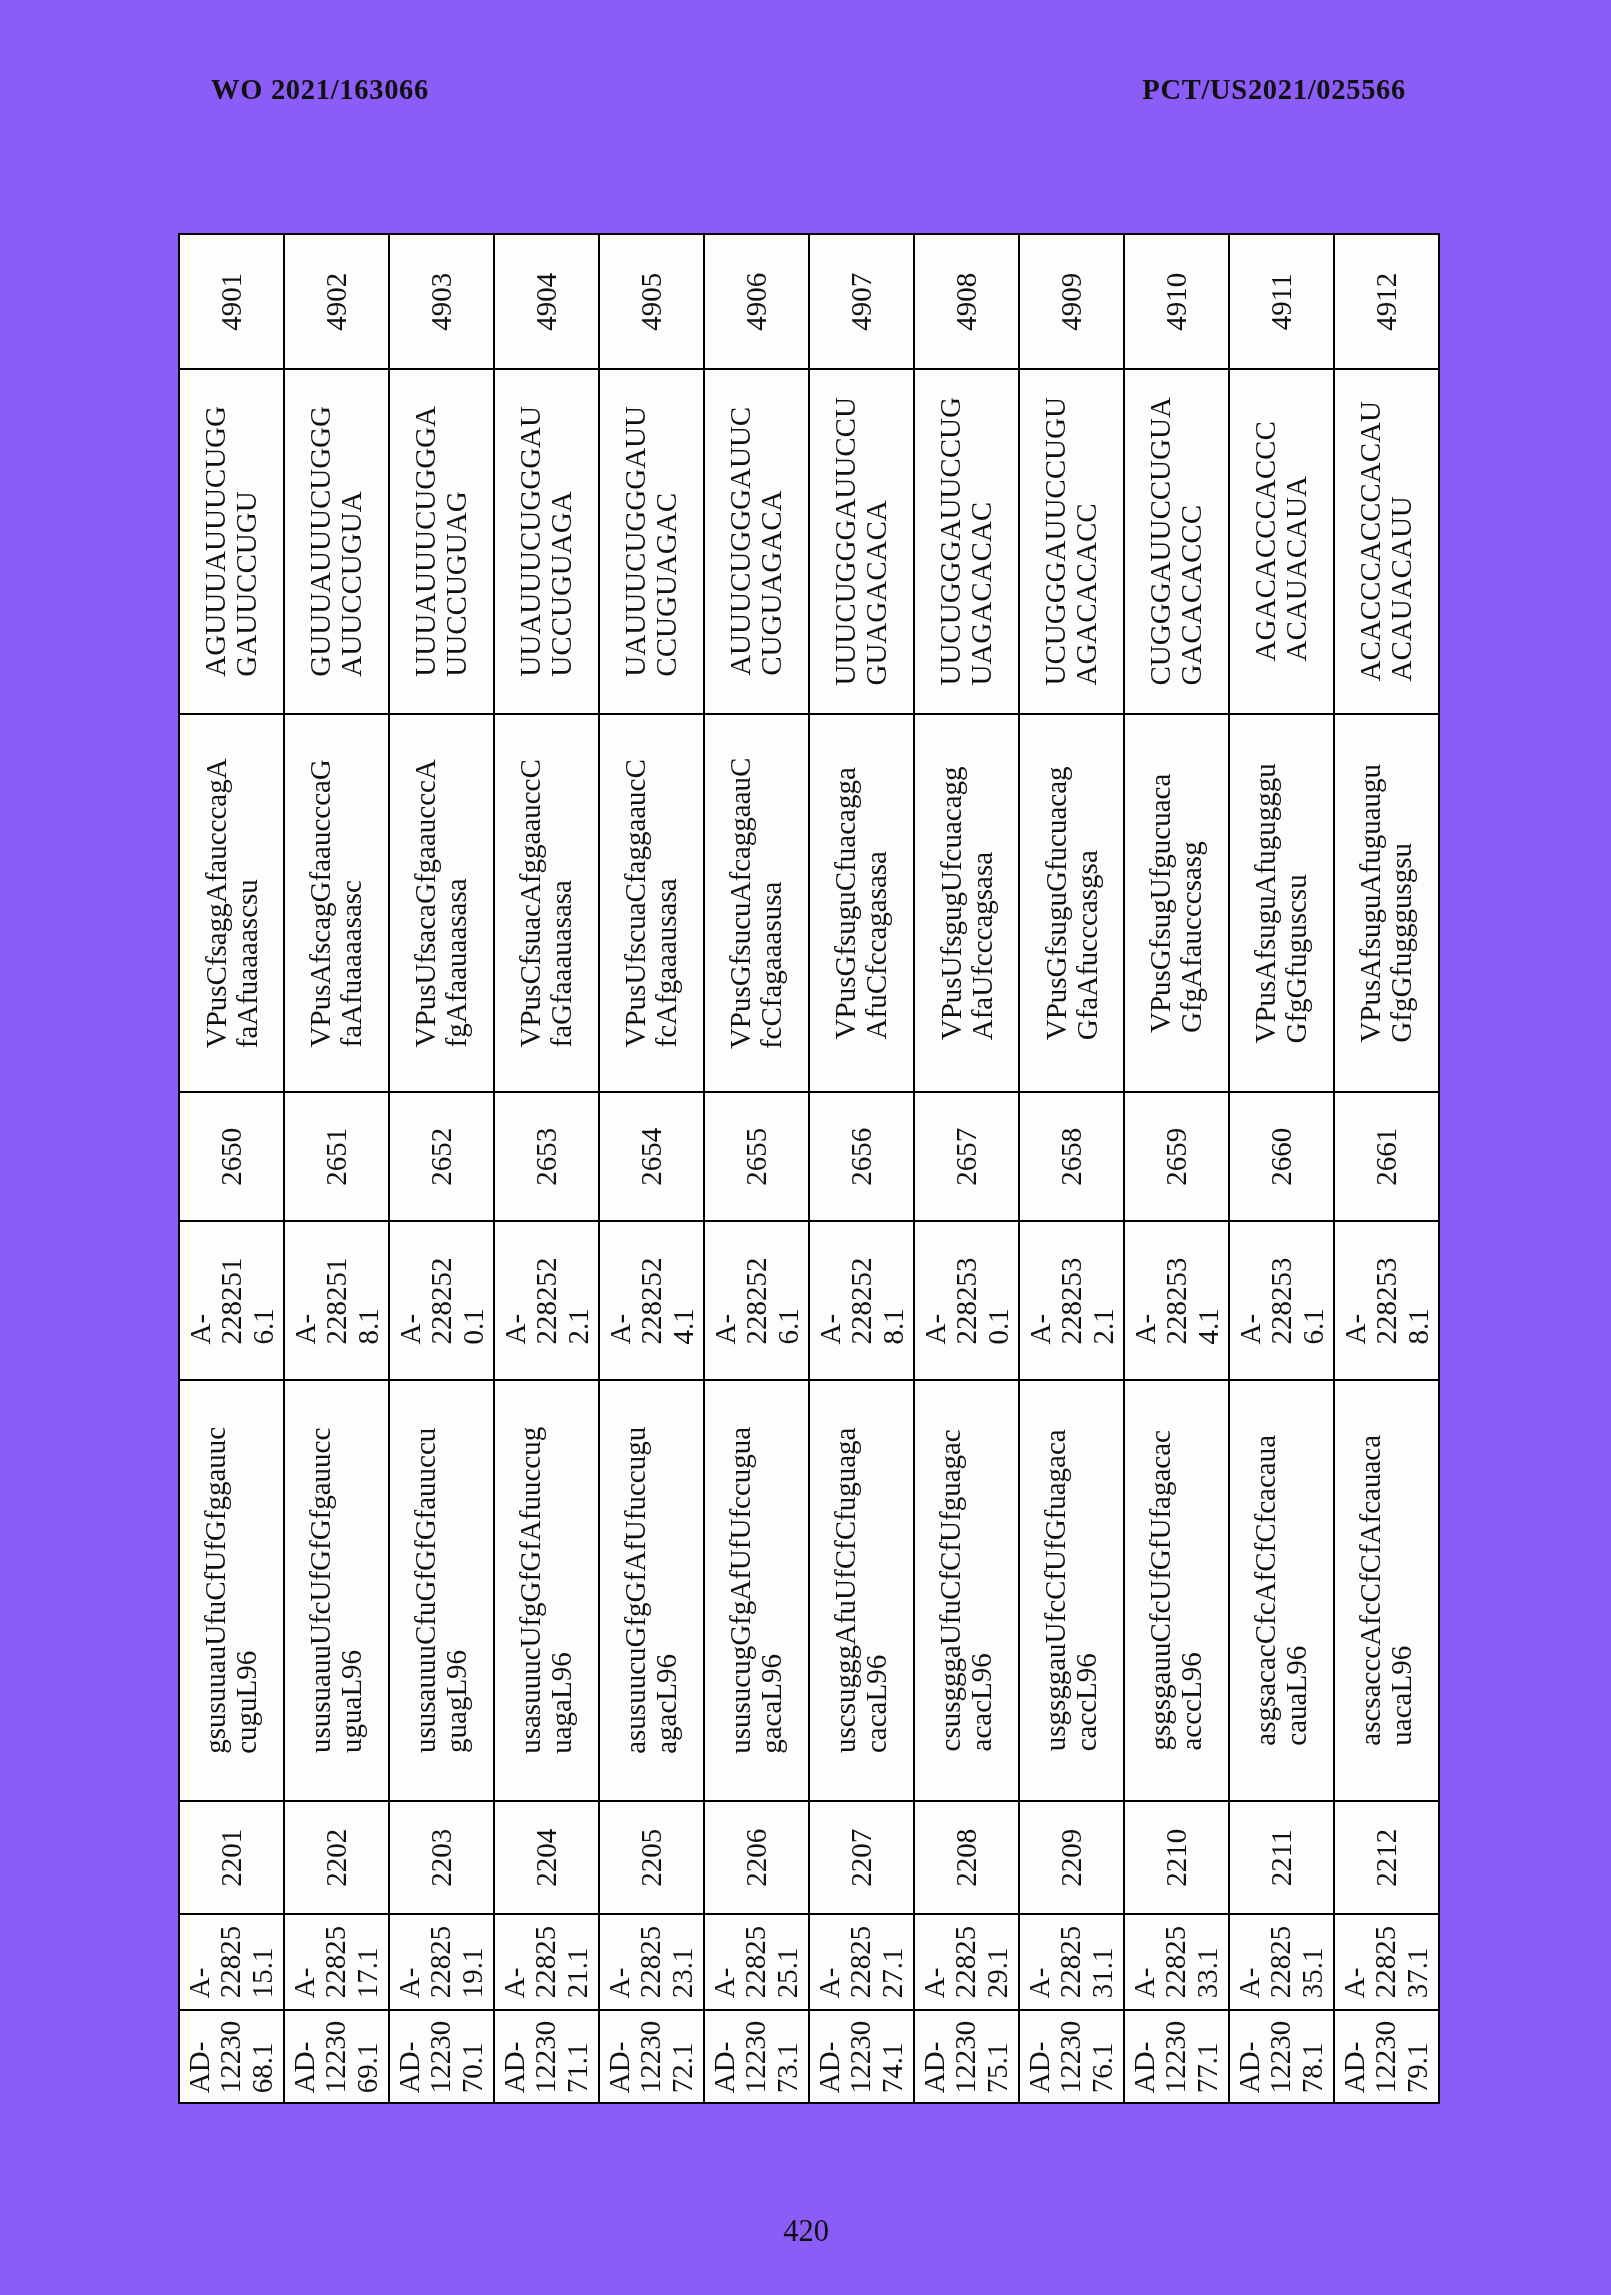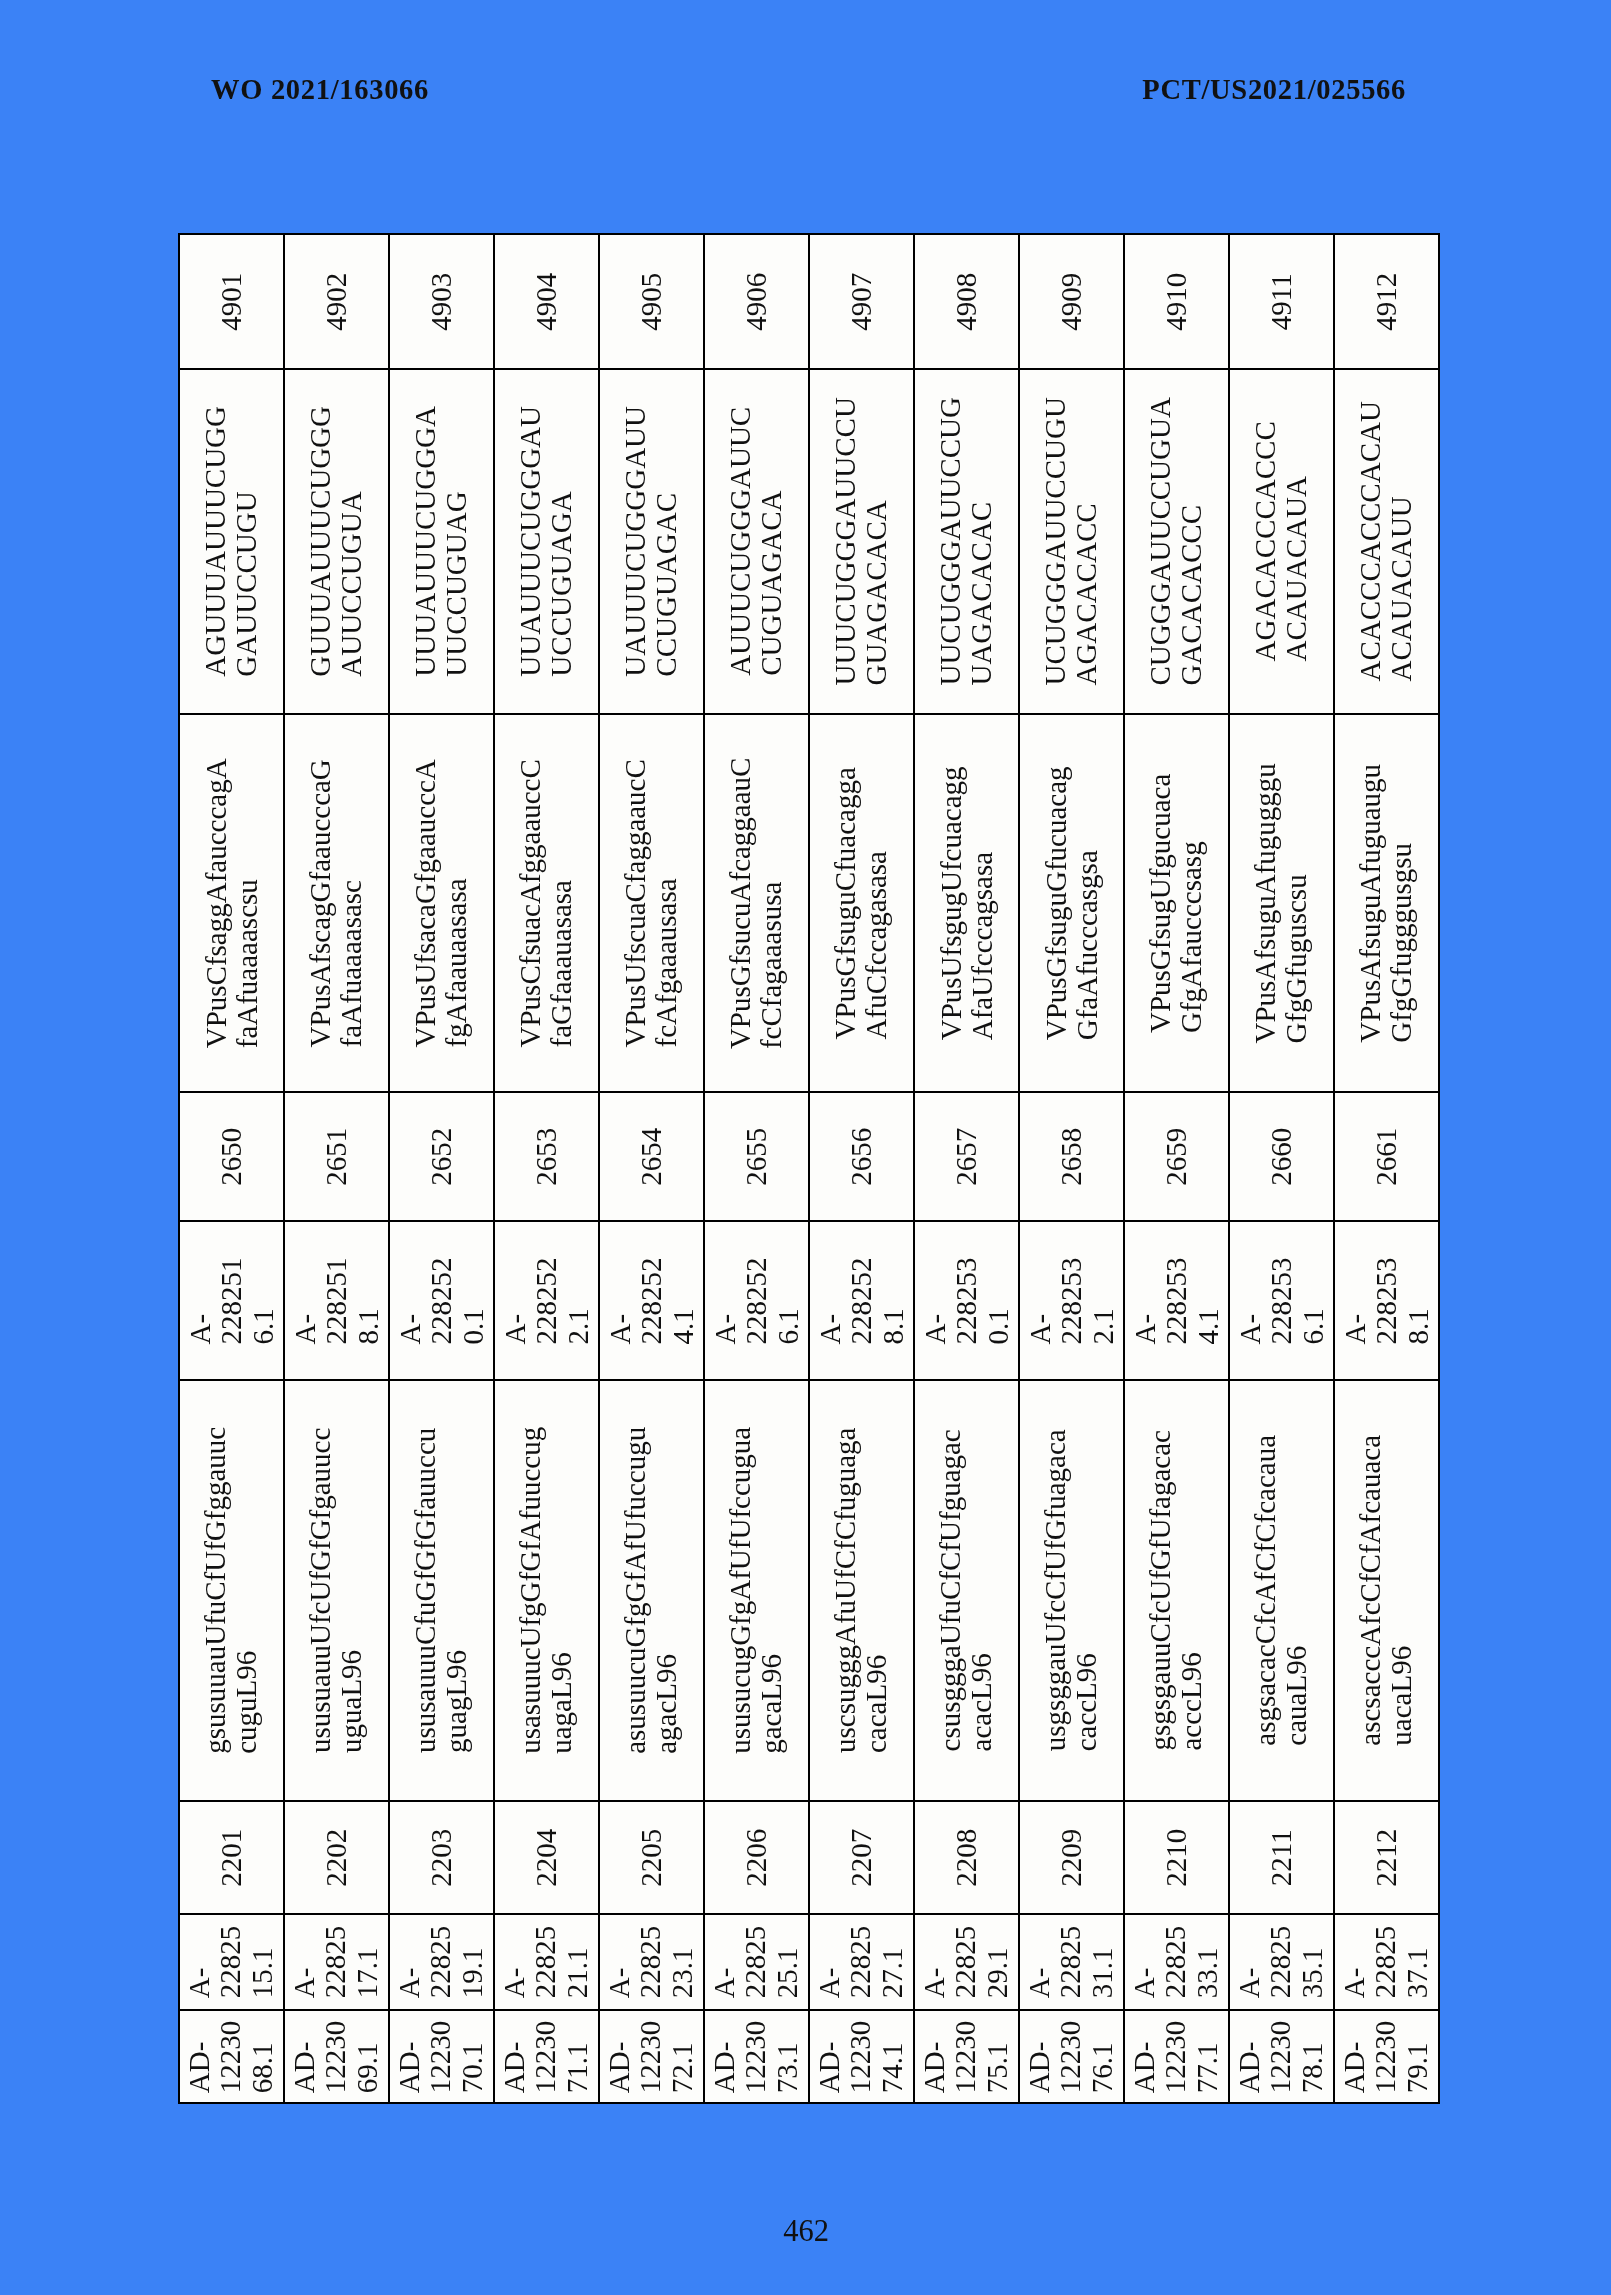--- a/index.html
+++ b/index.html
@@ -1,19 +1,19 @@
 <!DOCTYPE html>
 <html style="font-size:10.6px"><head>
 <meta charset="utf-8">
 <style>
   html,body{margin:0;padding:0;background:#888;}
   .page{
     position:relative;
     width:1612px;height:2295px;
-    background:#3b82f6;
+    background:#8b5cf6;
     font-family:"Liberation Serif", serif;
     color:#111;
     margin:0 auto;
     overflow:hidden;
   }
   .hdr{
     position:absolute;top:74px;
     font-size:28.5px;font-weight:bold;letter-spacing:0.7px;
     white-space:nowrap;
   }
@@ -522,16 +522,16 @@
 37.1</span>
         </div>
         <div class="cell b9">
           <span class="rot">AD-
 12230
 79.1</span>
         </div>
       </div>
     </div>
 
-  <div class="page-number">462</div>
+  <div class="page-number">420</div>
 
 </div>
 
 
 </body></html>

